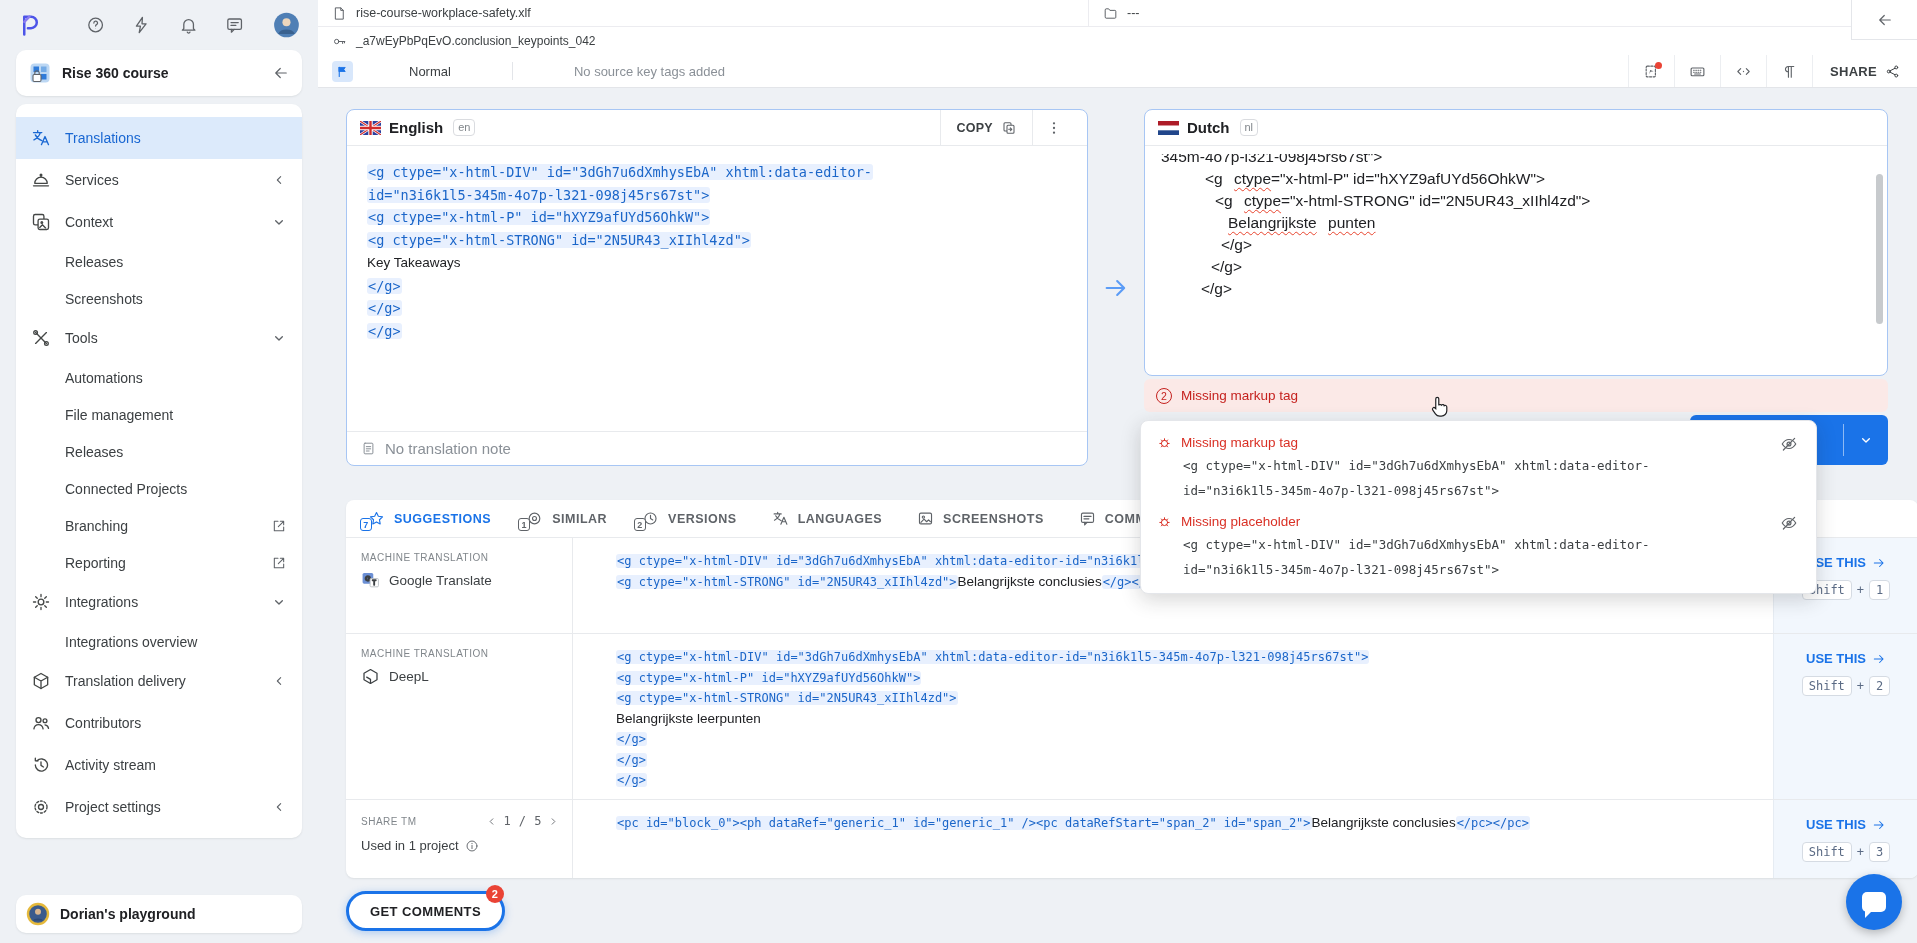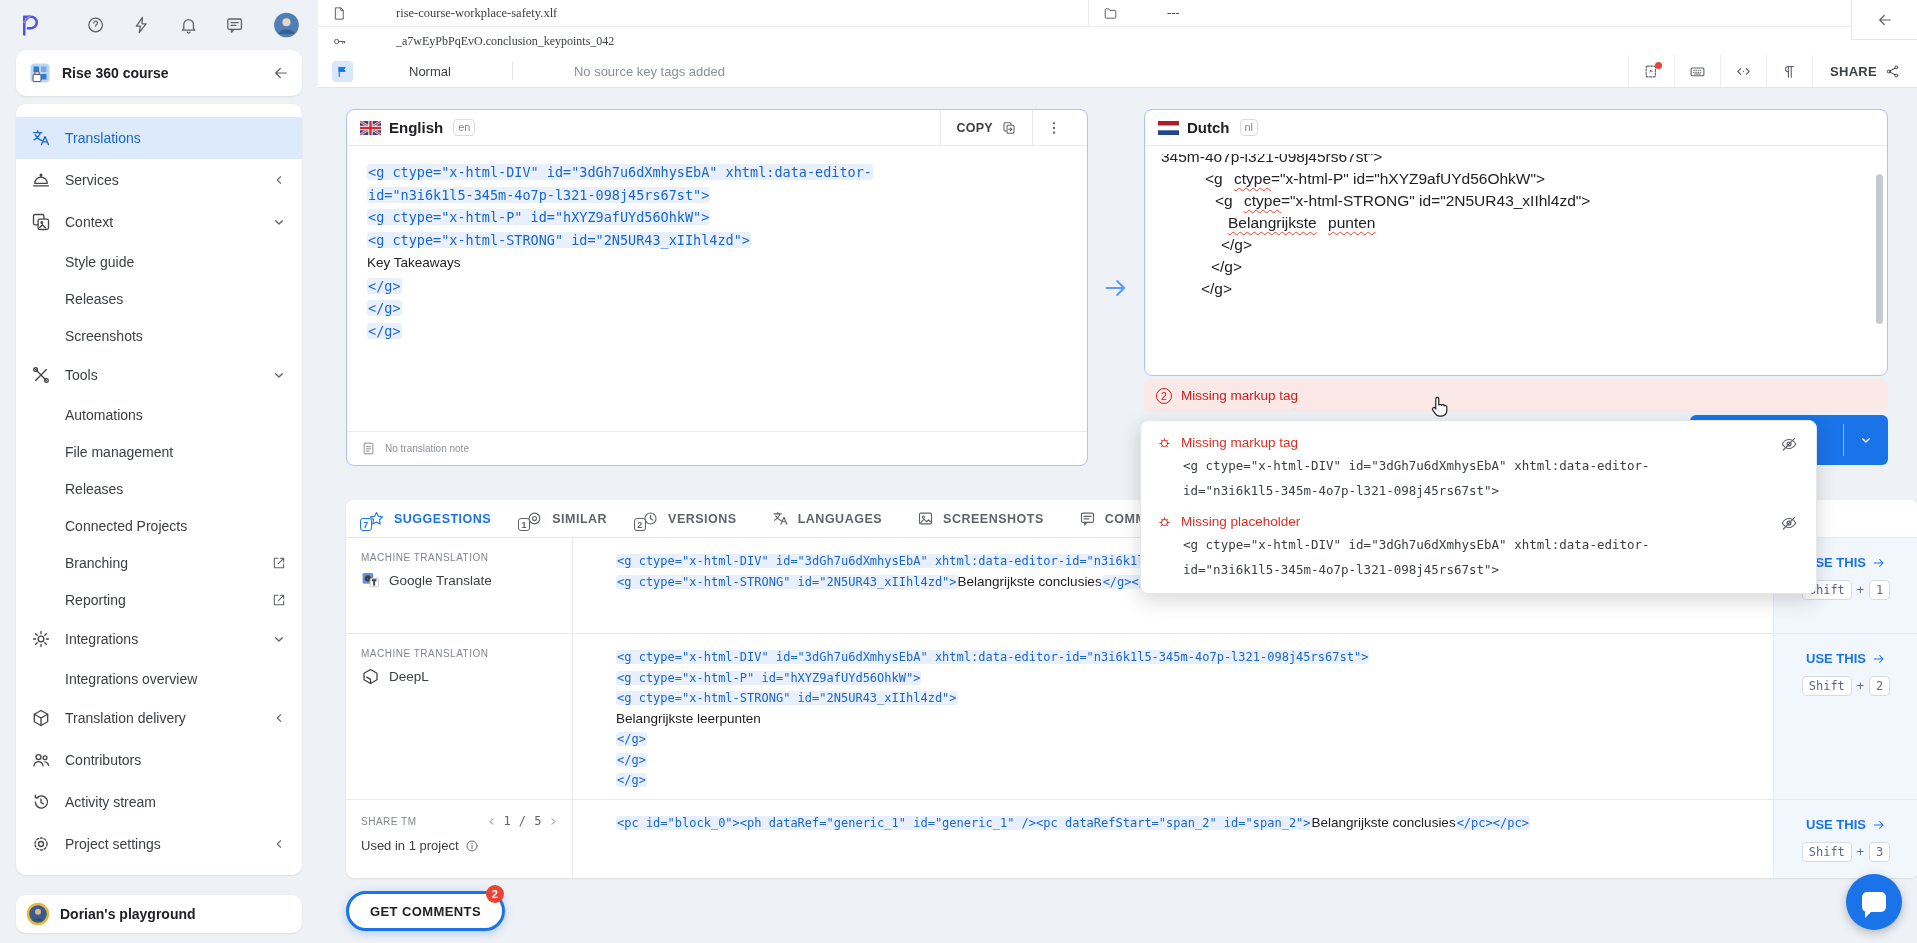--- a/index.html
+++ b/index.html
@@ -29,21 +29,21 @@
   .nv-ic { width:20px; height:20px; color:#444746; flex:none; }
   .nav-lbl { flex:1; white-space:nowrap; }
   .nv-side { width:16px; height:16px; color:#5f6368; flex:none; }
   .acct-card { margin-top:auto; margin-bottom:10px; height:38px; display:flex; align-items:center; gap:10px; padding:0 10px; font-size:14px; font-weight:600; flex:none; }
   .acct-av { width:24px; height:24px; }
 
   
   .main { flex:1; display:flex; flex-direction:column; position:relative; }
   .tb1 { height:27px; background:#fff; display:flex; align-items:stretch; border-bottom:1px solid #ececf0; position:relative; flex:none; }
   .fsec { width:770px; display:flex; align-items:center; gap:9px; padding-left:14px; }
-  .mono { font-family:Liberation Serif, serif;margin-left:40px; }
+  .mono { font-family:Liberation Sans, sans-serif; }
   .fname { font-size:12.5px; color:#3c4043; }
   .dsec { flex:1; display:flex; align-items:center; gap:9px; padding-left:14px; border-left:1px solid #ececf0; }
   .tb-ic { width:15px; height:15px; color:#5f6368; }
   .backbox { position:absolute; right:0; top:0; width:66px; height:40px; background:#fff; border-left:1px solid #e4e6ea; border-bottom:1px solid #e4e6ea; display:flex; align-items:center; justify-content:center; z-index:3; color:#5f6368; }
   .backbox .icon { width:18px; height:18px; }
   .tb2 { height:28px; background:#fff; display:flex; align-items:center; gap:9px; padding-left:14px; flex:none; }
   .keyname { font-size:12px; color:#3c4043; }
   .tb3 { height:33px; background:#fff; border-bottom:1px solid #e3e5e9; display:flex; align-items:center; padding-left:14px; flex:none;gap:48px; }
   .flagchip { width:21px; height:21px; background:#d8e7fb; border-radius:4px; color:#1a73e8; display:flex; align-items:center; justify-content:center; }
   .flagchip .icon { width:13px; height:13px; }
@@ -69,21 +69,21 @@
   .lcode { font-size:11px; color:#80868b; border:1px solid #dadce0; border-radius:4px; padding:0 4px; line-height:15px; margin-left:2px; }
   .ph-right { margin-left:auto; display:flex; align-items:stretch; height:100%; }
   .copybtn { display:flex; gap:8px; align-items:center; font-size:12.5px; font-weight:600; color:#3c4043; padding:0 15px; border-left:1px solid #e8eaed; letter-spacing:.3px; }
   .copybtn .icon { width:16px; height:16px; color:#5f6368; }
   .kebab { width:42px; display:flex; align-items:center; justify-content:center; border-left:1px solid #e8eaed; color:#5f6368; }
   .kebab .icon { width:16px; height:16px; }
   .eng-body { flex:1; padding:15px 20px 0; font-family:"DejaVu Sans Mono",monospace; font-size:13.5px; line-height:22.5px; overflow:hidden; }
   .codeln { white-space:nowrap; }
   .tagchip { background:#e8f0fe; color:#1b66c9; border-radius:3px; padding:0 1px; }
   .plainseg { font-family:"Liberation Sans",sans-serif; color:#202124; }
-  .eng-foot { height:34px; border-top:1px solid #e8eaed; display:flex; align-items:center; gap:9px; padding:0 14px; color:#8a9097; font-size:10px; flex:none; }
+  .eng-foot { height:34px; border-top:1px solid #e8eaed; display:flex; align-items:center; gap:9px; padding:0 14px; color:#8a9097; font-size:15px; flex:none; }
   .eng-foot .icon { width:15px; height:15px; }
   .arrow-mid { position:absolute; left:784px; top:186px; width:28px; height:28px; color:#5b9cf6; }
 
   .nl-wrap { position:absolute; left:826px; top:21px; width:744px; }
   .nl { height:267px; position:relative; }
   .nl-body { flex:1; padding:8px 16px 0; font-size:15.5px; line-height:22px; overflow:hidden; }
   .nl-ln { white-space:nowrap; }
   .cutline { height:14px; overflow:hidden; }
   .cutline > span { display:block; margin-top:-8px; }
   .sp { text-decoration:underline wavy #e8442e 1px; text-underline-offset:3px;margin-left:7px; }
@@ -241,23 +241,20 @@
               <path d="M10.5 18.5l3.2-3.2 3.8 3.8"></path>
               <circle cx="13" cy="12.5" r="1"></circle>
             </svg>
           </span>
           <span class="nav-lbl">Context</span>
           <span class="icon nv-side">
             <svg viewBox="0 0 24 24">
               <path d="M7 10l5 5 5-5" stroke-width="2"></path>
             </svg>
           </span>
-        </div>
-        <div class="nav-item sub">
-          <span class="nav-lbl">Style guide</span>
         </div>
         <div class="nav-item sub">
           <span class="nav-lbl">Releases</span>
         </div>
         <div class="nav-item sub">
           <span class="nav-lbl">Screenshots</span>
         </div>
         <div class="nav-item">
           <span class="icon nv-ic">
             <svg viewBox="0 0 24 24">

